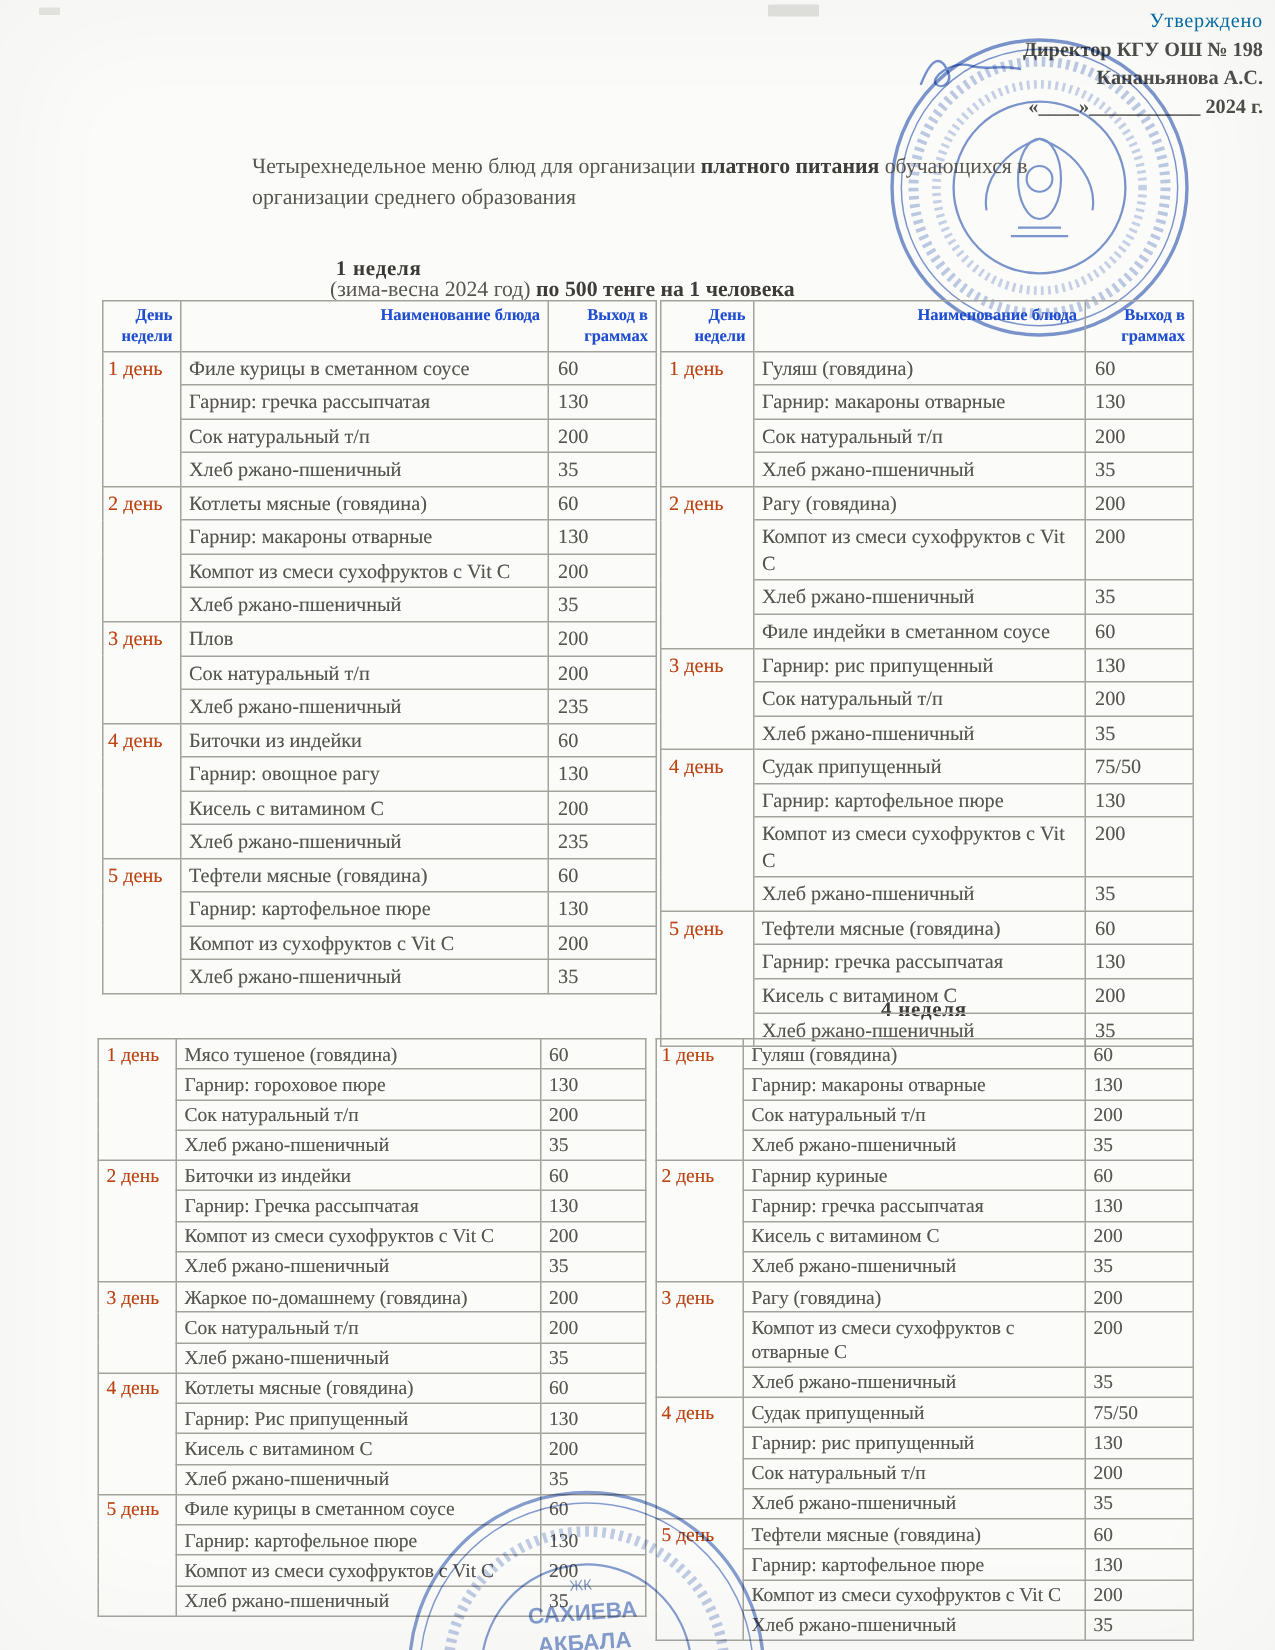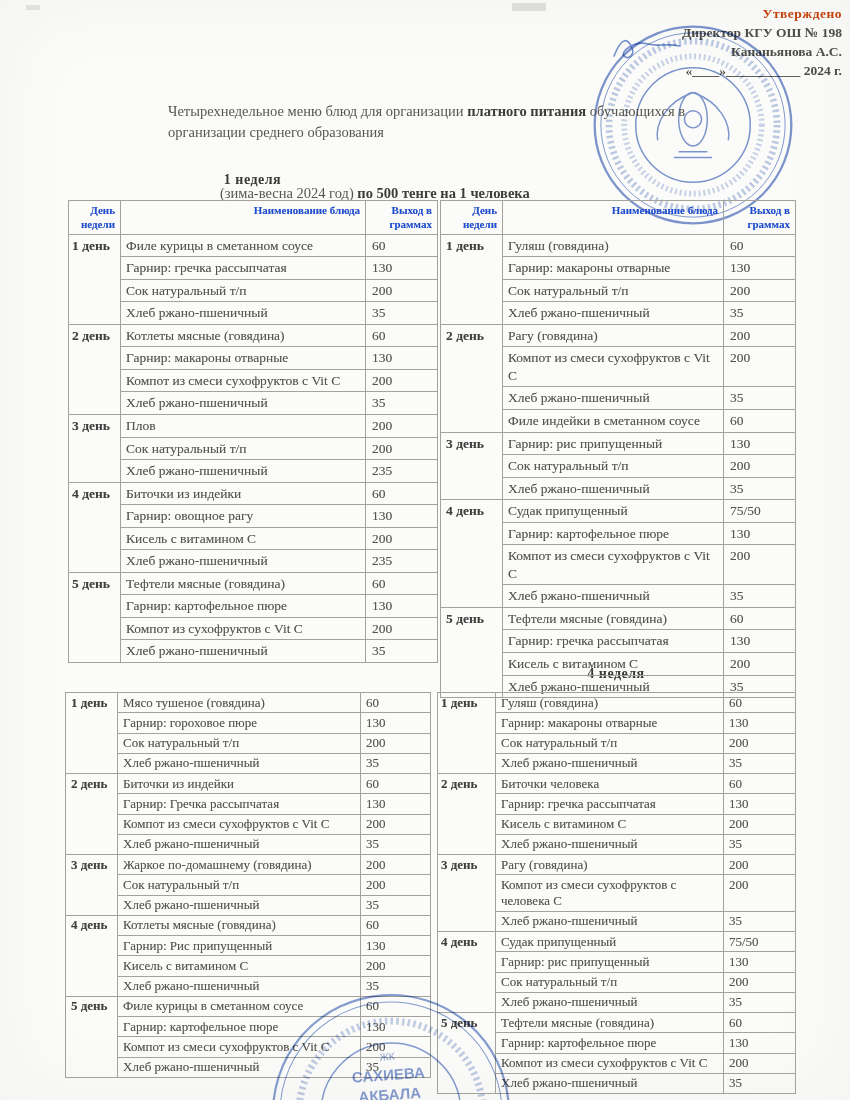--- a/index.html
+++ b/index.html
@@ -11,21 +11,21 @@
     box-shadow:inset 0 0 90px rgba(60,60,55,.04);
   }
   
   .artifact{position:absolute;background:#d6d6d3;border-radius:1px;}
   .artifact-top{left:512px;top:3px;width:34px;height:8px;opacity:.8;}
   .artifact-corner{left:26px;top:5px;width:14px;height:5px;opacity:.7;}
 
   
   .approval{position:absolute;right:8px;top:4px;text-align:right;line-height:19px;
     font-size:13.5px;font-weight:bold;color:#4c4c49;}
-  .appr-faint{color:#c2410c;font-weight:bold;letter-spacing:.5px;}
+  .appr-faint{color:#0369a1;font-weight:normal;letter-spacing:.5px;}
   .appr-date b{font-weight:bold;}
   .signature{position:absolute;left:608px;top:34px;width:76px;height:30px;opacity:.85;}
 
   
   .stamp{position:absolute;mix-blend-mode:multiply;pointer-events:none;}
   .stamp-top{left:588px;top:20px;width:210px;height:210px;opacity:.8;}
   .stamp-bottom{left:266px;top:988px;width:250px;height:250px;opacity:.74;transform:rotate(-4deg);}
   .stamp text{font-family:"Liberation Sans","DejaVu Sans",sans-serif;}
 
   
@@ -41,21 +41,21 @@
   .wk1{left:440px;top:172px;width:355px;}
   .wk2{left:65px;top:666px;width:365px;}
   .wk3{left:437px;top:666px;width:358px;}
 
   
   table.menu{position:absolute;border-collapse:collapse;table-layout:fixed;
     font-size:13.5px;line-height:1.3;color:#56544f;}
   table.menu td,table.menu th{border:1px solid #a3a29b;vertical-align:top;
     padding:2px 5px;overflow:hidden;text-shadow:0 0 .4px rgba(110,110,105,.45);}
   table.menu th{font-weight:bold;text-align:right;color:#1d4ed8;font-size:11px;}
-  table.menu td.day{font-weight:bold;color:#404040;}
+  table.menu td.day{font-weight:normal;color:#c2410c;}
   table.menu td.grams{padding-left:6px;}
   #t0{left:68px;top:200px;width:369px;}
   #t0 col.c-day{width:52px}#t0 col.c-dish{width:245px}#t0 col.c-grams{width:72px}
   #t0 td.day{white-space:nowrap;padding-left:3px;padding-right:2px;}
   #t1{left:440px;top:200px;width:355px;}
   #t1 col.c-day{width:62px}#t1 col.c-dish{width:221px}#t1 col.c-grams{width:72px}
   #t2{left:65px;top:692px;width:365px;font-size:13px;line-height:1.25;}
   #t2 col.c-day{width:52px}#t2 col.c-dish{width:243px}#t2 col.c-grams{width:70px}
   #t2 td,{padding:1px 5px;}
   #t3{left:437px;top:692px;width:358px;font-size:13px;line-height:1.25;}
@@ -409,42 +409,42 @@
         <tr>
           <td class="dish">Сок натуральный т/п</td>
           <td class="grams">200</td>
         </tr>
         <tr>
           <td class="dish">Хлеб ржано-пшеничный</td>
           <td class="grams">35</td>
         </tr>
         <tr>
           <td class="day" rowspan="4">2 день</td>
-          <td class="dish">Биточки человека</td>
+          <td class="dish">Гарнир куриные</td>
           <td class="grams">60</td>
         </tr>
         <tr>
           <td class="dish">Гарнир: гречка рассыпчатая</td>
           <td class="grams">130</td>
         </tr>
         <tr>
           <td class="dish">Кисель с витамином С</td>
           <td class="grams">200</td>
         </tr>
         <tr>
           <td class="dish">Хлеб ржано-пшеничный</td>
           <td class="grams">35</td>
         </tr>
         <tr>
           <td class="day" rowspan="3">3 день</td>
           <td class="dish">Рагу (говядина)</td>
           <td class="grams">200</td>
         </tr>
         <tr>
-          <td class="dish">Компот из смеси сухофруктов с человека С</td>
+          <td class="dish">Компот из смеси сухофруктов с отварные С</td>
           <td class="grams">200</td>
         </tr>
         <tr>
           <td class="dish">Хлеб ржано-пшеничный</td>
           <td class="grams">35</td>
         </tr>
         <tr>
           <td class="day" rowspan="4">4 день</td>
           <td class="dish">Судак припущенный</td>
           <td class="grams">75/50</td>

